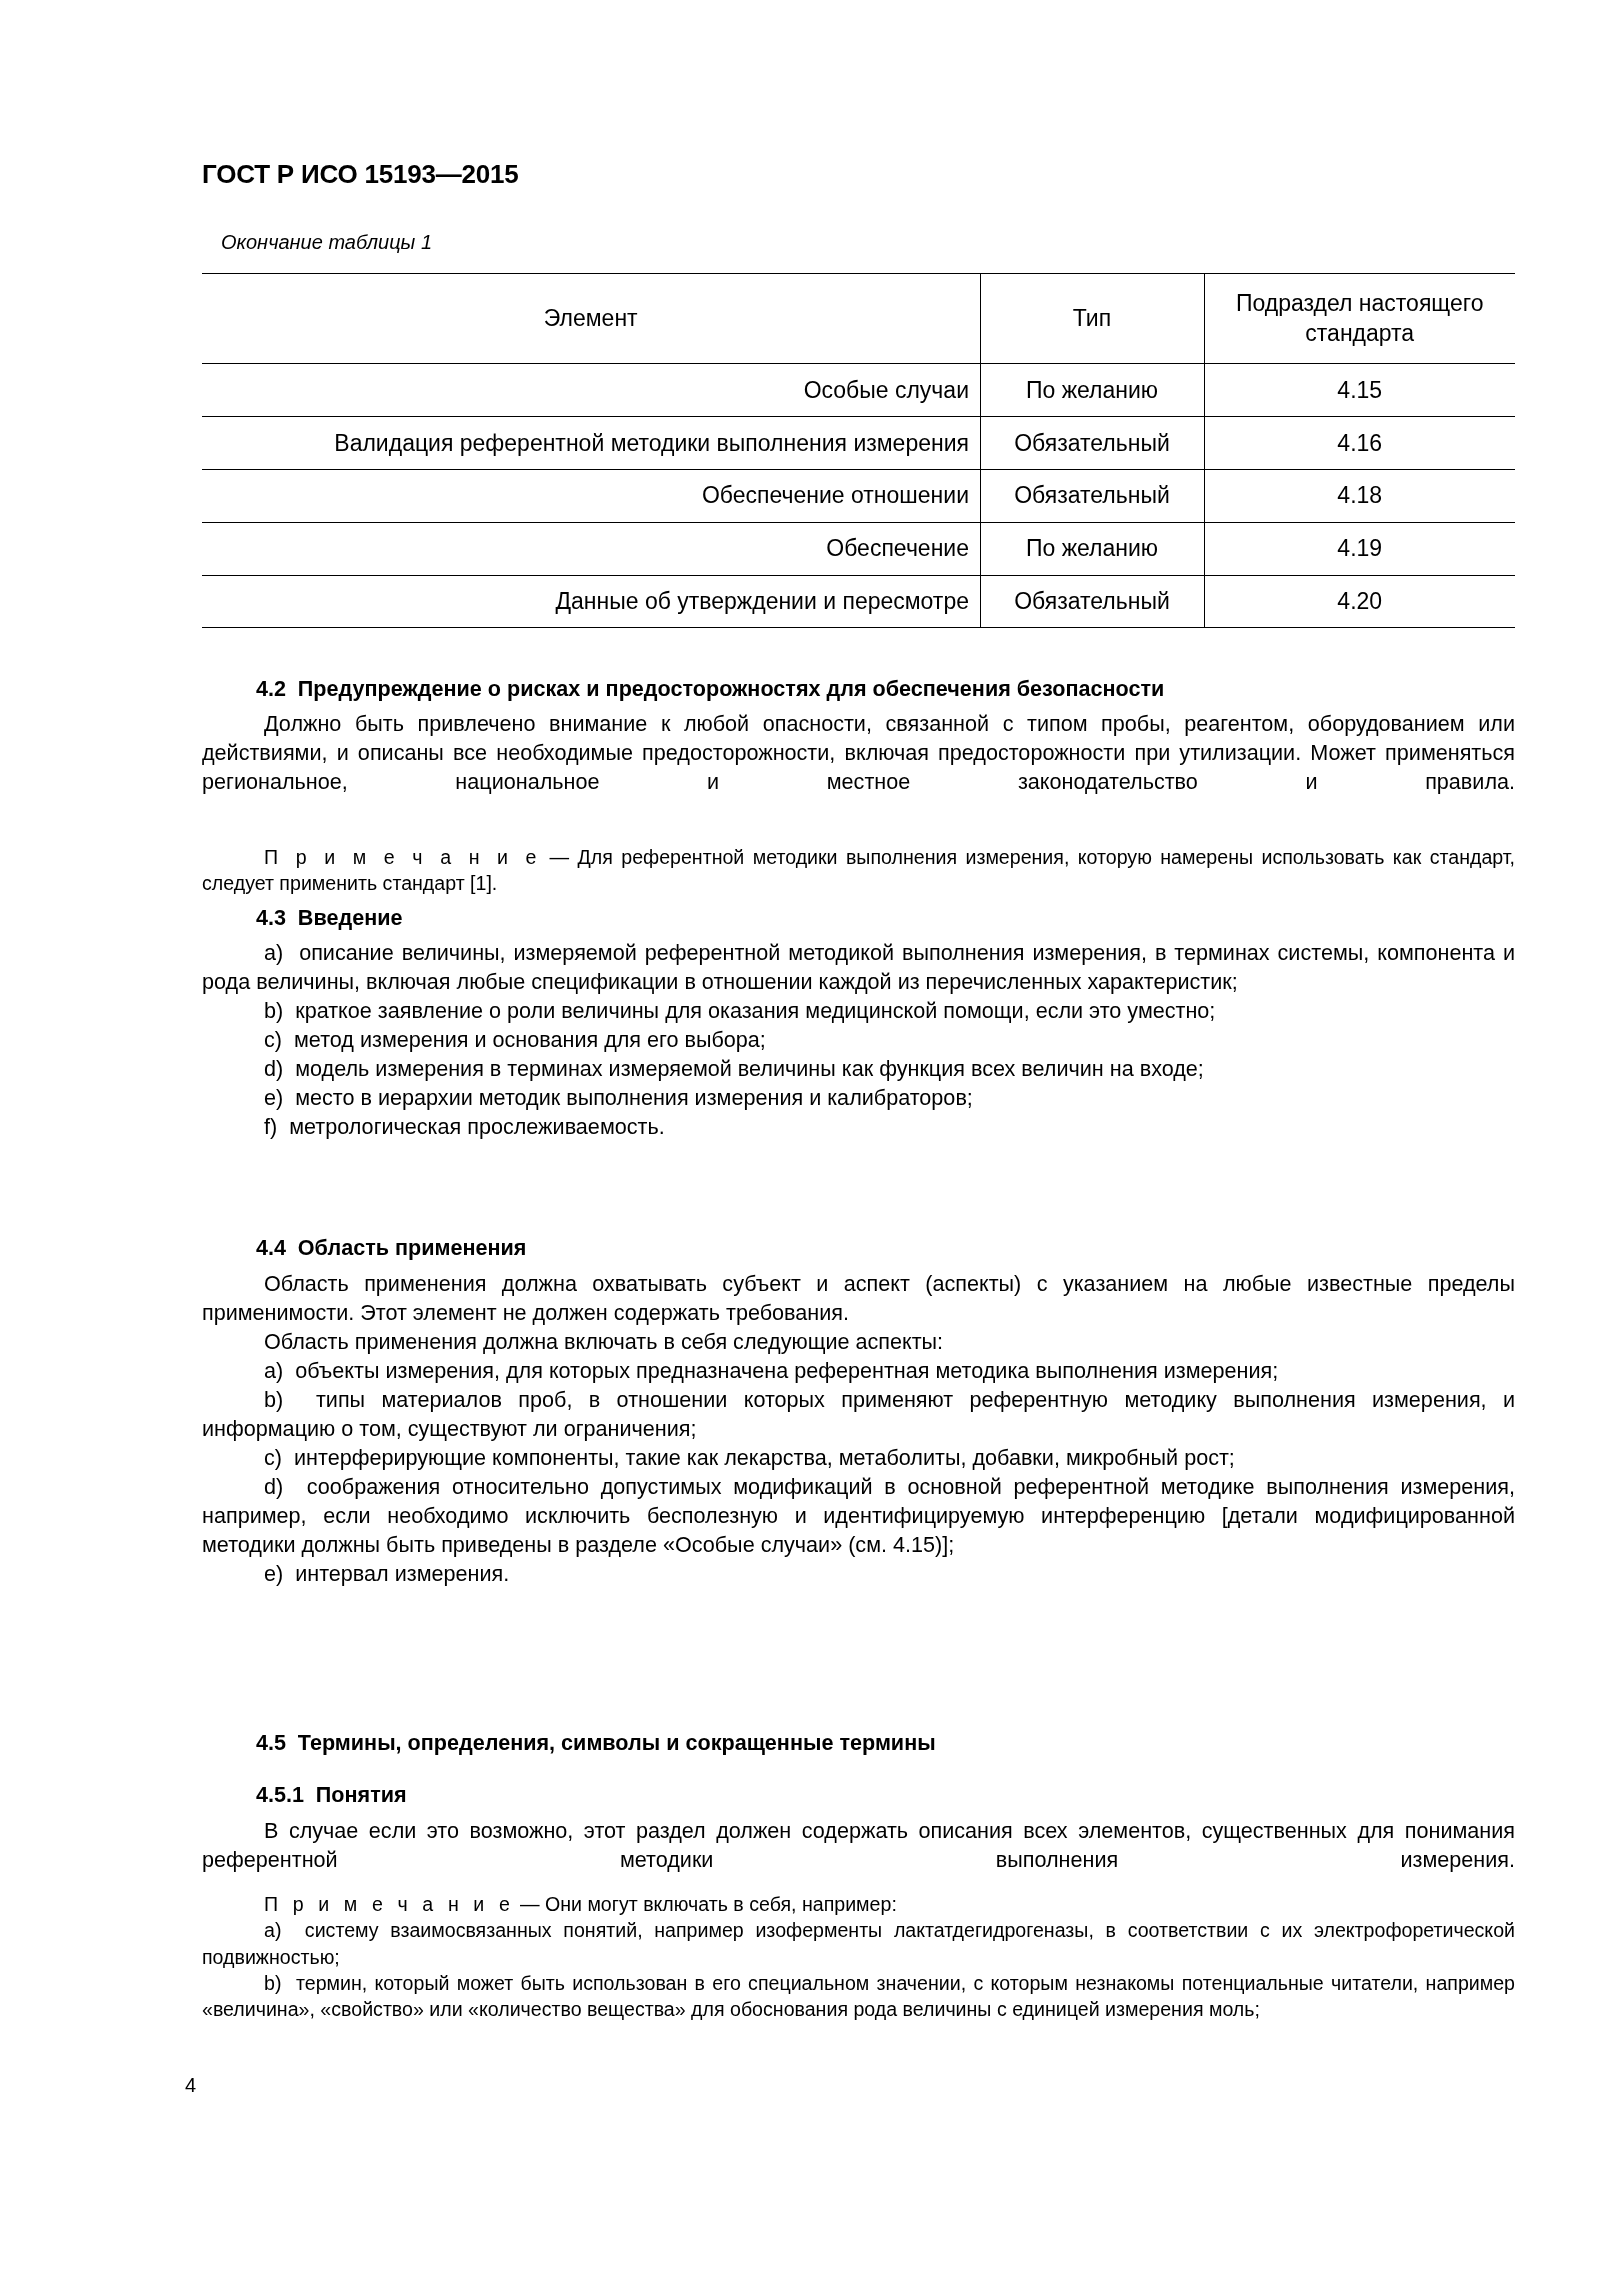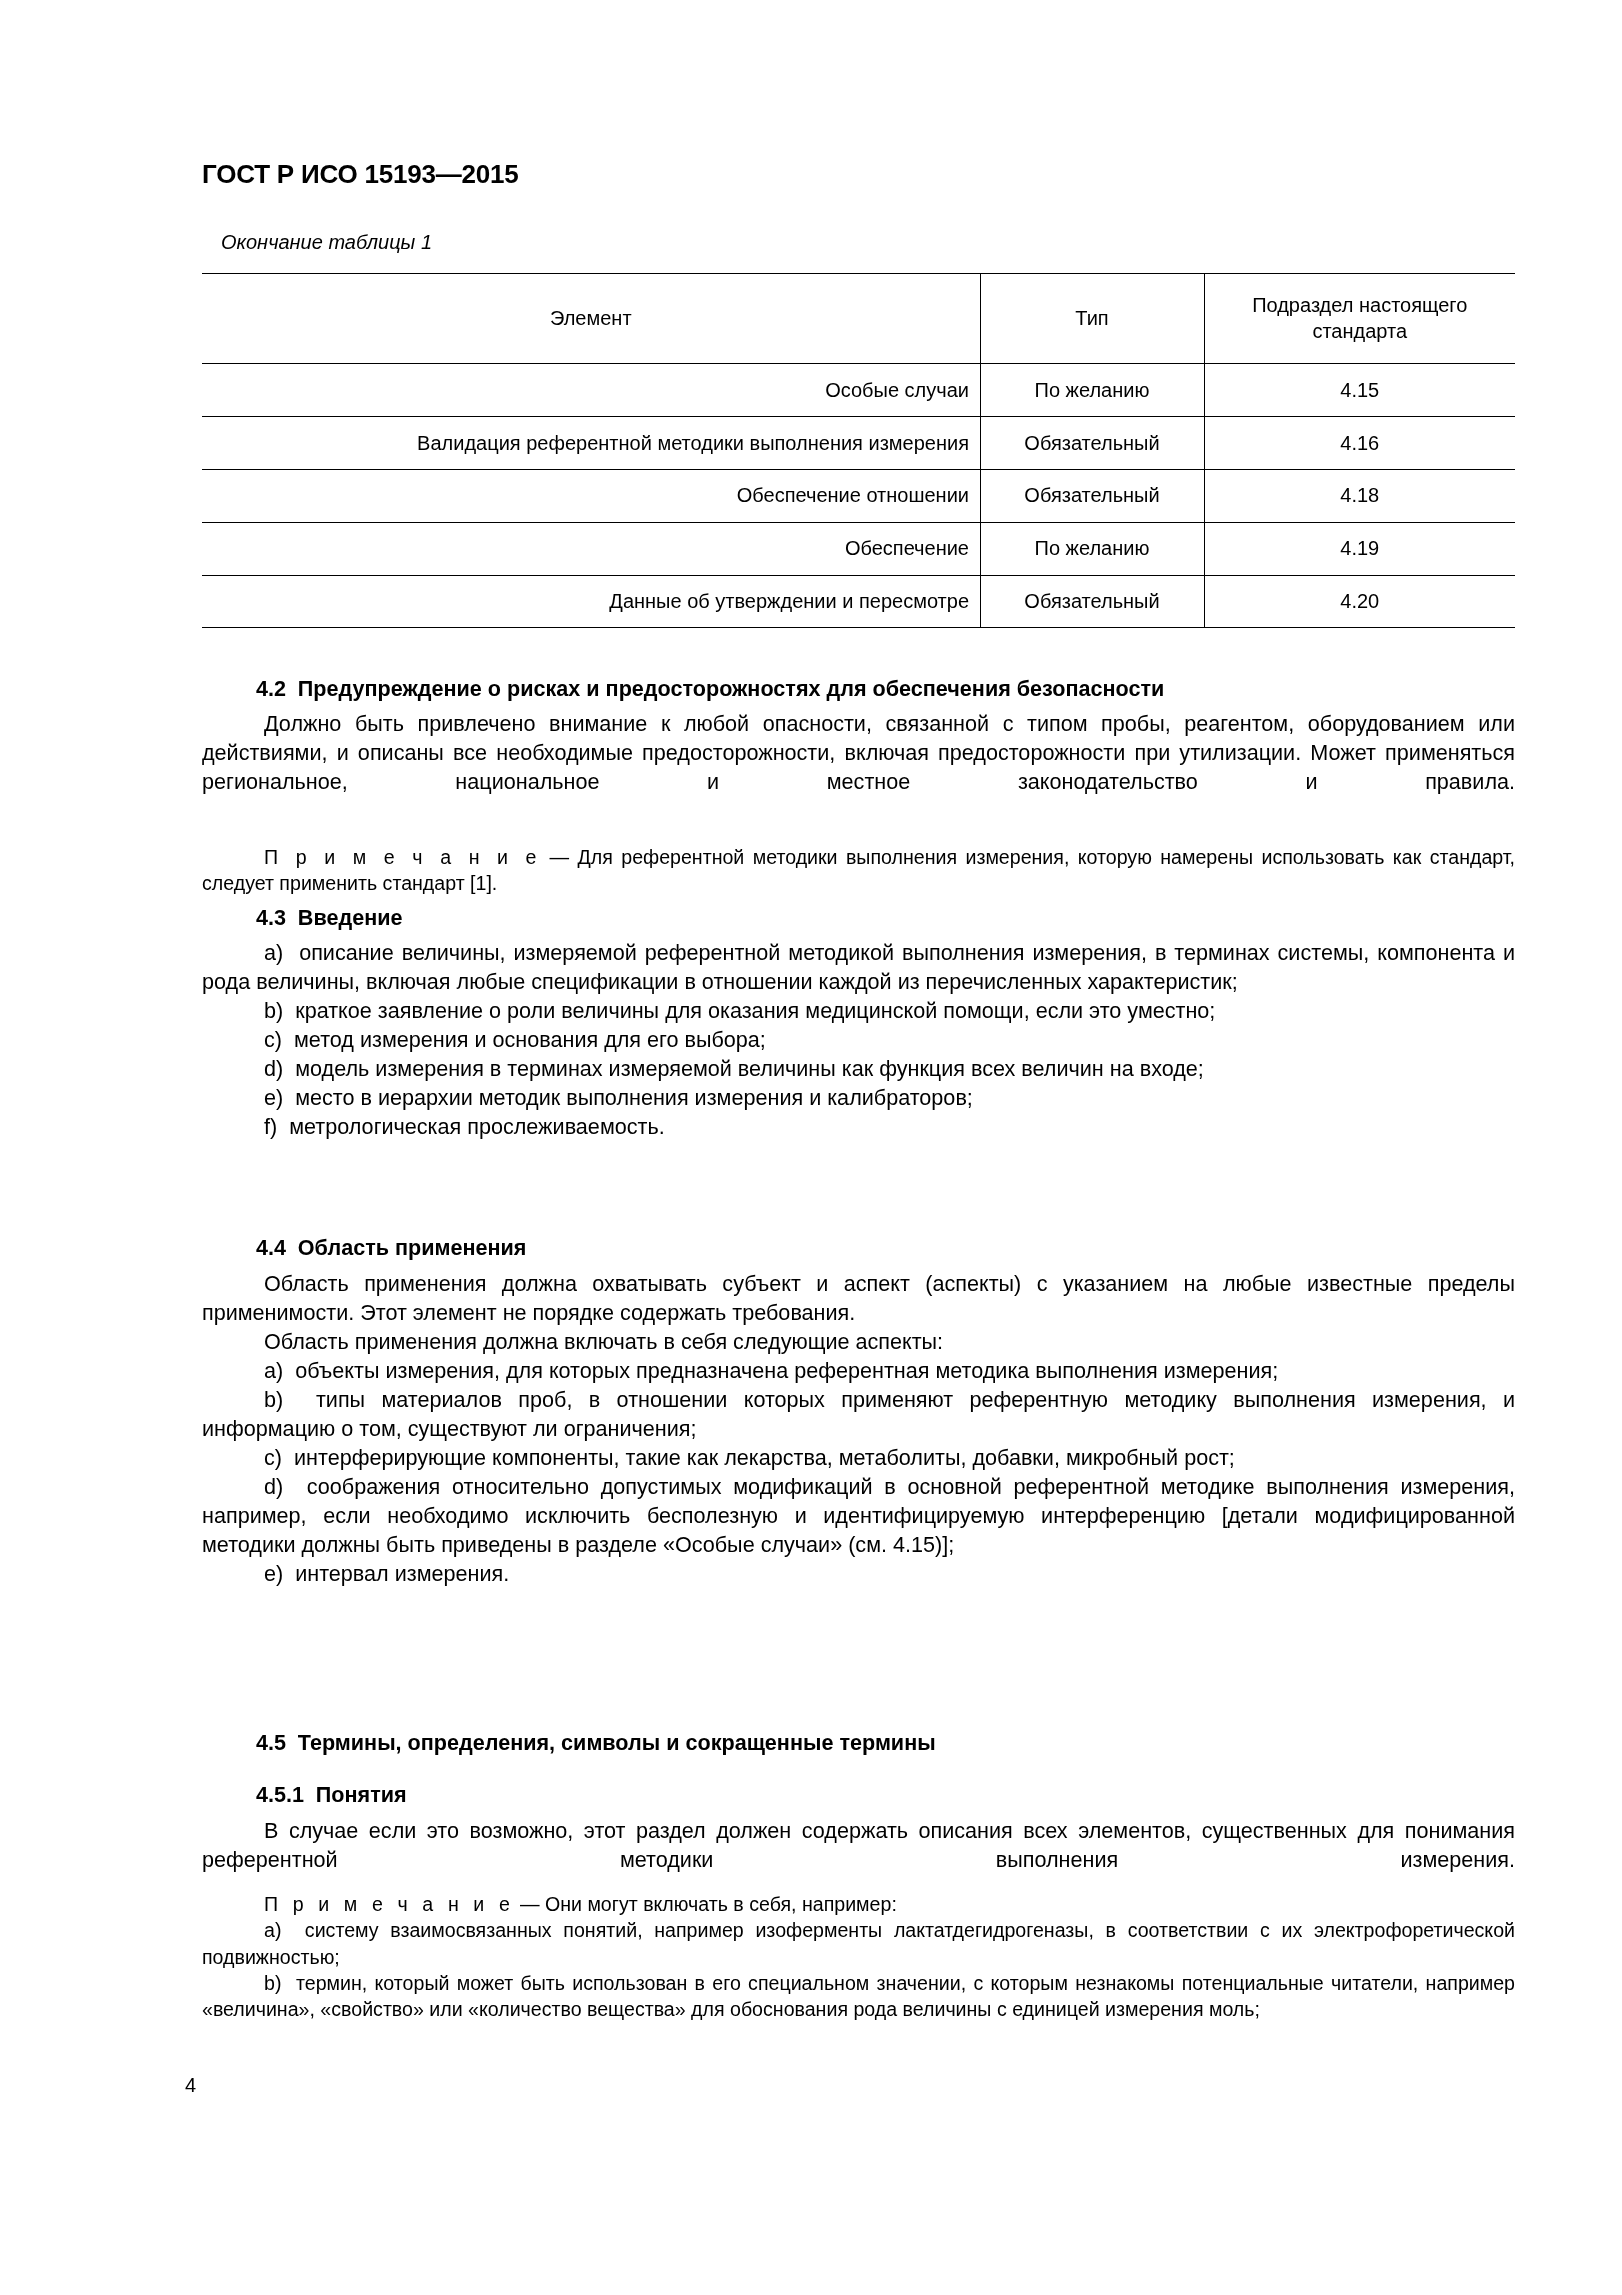--- a/index.html
+++ b/index.html
@@ -49,21 +49,21 @@
   .tbl-wrap {
     position: absolute;
     left: 194px;
     top: 273px;
     width: 1313px;
   }
   table.gost {
     border-collapse: collapse;
     width: 1313px;
     table-layout: fixed;
-    font-size: 20px;
+    font-size: 23px;
   }
   table.gost col.c-el   { width: 778px; }
   table.gost col.c-type { width: 224px; }
   table.gost col.c-sub  { width: 311px; }
 
   table.gost thead th {
     font-weight: normal;
     text-align: center;
     vertical-align: middle;
     padding: 9.2px 10.5px;
@@ -234,21 +234,21 @@
     <p class="item"><span class="mark">d)</span><span>модель измерения в терминах измеряемой величины как функция всех величин на входе;</span></p>
     <p class="item"><span class="mark">e)</span><span>место в иерархии методик выполнения измерения и калибраторов;</span></p>
     <p class="item"><span class="mark">f)</span><span>метрологическая прослеживаемость.</span></p>
   </div>
 
   <div class="blk" style="top:1235px;">
     <h3 class="sec"><span class="num">4.4</span><span class="ttl">Область применения</span></h3>
   </div>
 
   <div class="blk" style="top:1269px;">
-    <p class="para">Область применения должна охватывать субъект и аспект (аспекты) с указанием на любые известные пределы применимости. Этот элемент не порядке содержать требования.</p>
+    <p class="para">Область применения должна охватывать субъект и аспект (аспекты) с указанием на любые известные пределы применимости. Этот элемент не должен содержать требования.</p>
     <p class="para">Область применения должна включать в себя следующие аспекты:</p>
     <p class="item just-all"><span class="mark">a)</span><span>объекты измерения, для которых предназначена референтная методика выполнения измерения;</span></p>
     <p class="item"><span class="mark">b)</span><span>типы материалов проб, в отношении которых применяют референтную методику выполнения измерения, и информацию о том, существуют ли ограничения;</span></p>
     <p class="item"><span class="mark">c)</span><span>интерферирующие компоненты, такие как лекарства, метаболиты, добавки, микробный рост;</span></p>
     <p class="item just-all"><span class="mark">d)</span><span>соображения относительно допустимых модификаций в основной референтной методике выполнения измерения, например, если необходимо исключить бесполезную и идентифицируемую интерференцию [детали модифицированной методики должны быть приведены в разделе «Особые случаи» (см. 4.15)];</span></p>
     <p class="item"><span class="mark">e)</span><span>интервал измерения.</span></p>
   </div>
 
   <div class="blk" style="top:1730px;">
     <h3 class="sec"><span class="num">4.5</span><span class="ttl">Термины, определения, символы и сокращенные термины</span></h3>

